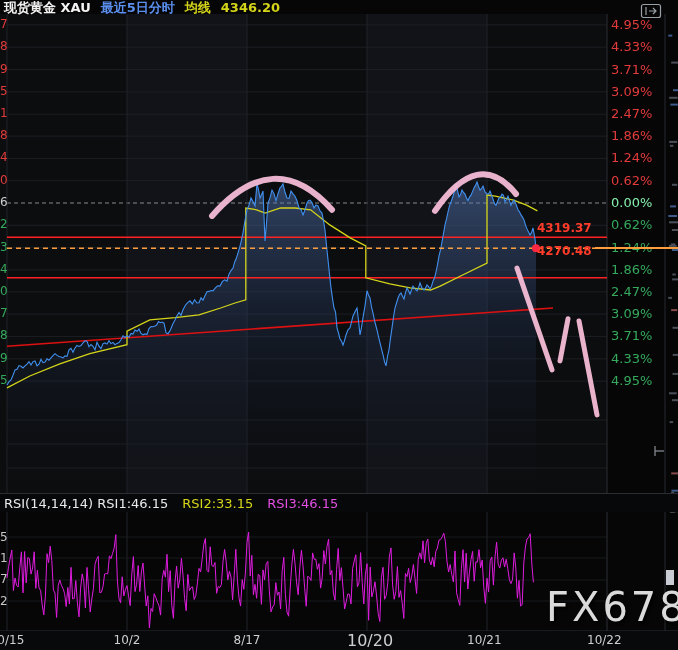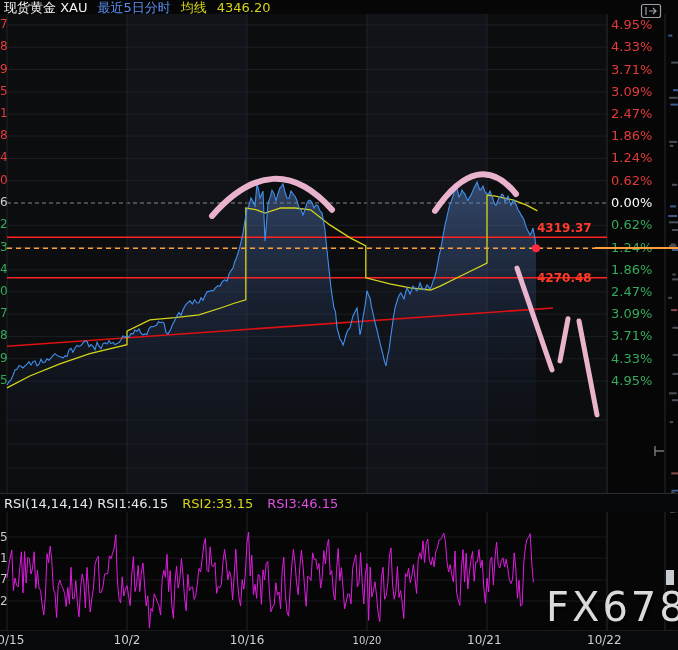--- a/index.html
+++ b/index.html
@@ -1,21 +1,21 @@
 <!DOCTYPE html>
 <html><head>
 <meta charset="utf-8">
 <style>
   *{margin:0;padding:0;box-sizing:border-box}
   html,body{width:678px;height:650px;background:#060607;overflow:hidden;position:relative;
     font-family:"DejaVu Sans","Liberation Sans",sans-serif}
   #cv{position:absolute;left:0;top:0;z-index:1}
   .lbl{position:absolute;z-index:3;line-height:15px;white-space:nowrap}
   .hdr{position:absolute;top:0;left:4px;height:15px;display:flex;gap:10px;font-size:13px;
-    line-height:15px;z-index:4;font-weight:normal}
+    line-height:15px;z-index:4;font-weight:bold}
   .hdr .sym{color:#f2f2f2}
   .hdr .mode{color:#5b8ff0}
   .hdr .ma{color:#d4d41a}
   .ptag{position:absolute;left:537px;width:70px;text-align:left;color:#ff3b2a;
     font-weight:bold;font-size:12px;z-index:3;line-height:15px}
   .rsih{position:absolute;left:0;top:493px;width:678px;height:19px;background:#07080a;
     border-top:1px solid #2a2e34;z-index:2;font-size:13px;padding-left:4px;display:flex;
     gap:14px;align-items:center}
   .rsih .w{color:#eaeaea}
   .rsih .y{color:#d4d41a}
@@ -128,21 +128,21 @@
 
 <div id="labels">
     <div class="lbl" style="left: 611px; top: 16.9485px; color: rgb(226, 59, 59); font-size: 13px;">4.95%</div>
     <div class="lbl" style="left: 611px; top: 39.2499px; color: rgb(226, 59, 59); font-size: 13px;">4.33%</div>
     <div class="lbl" style="left: 611px; top: 61.5513px; color: rgb(226, 59, 59); font-size: 13px;">3.71%</div>
     <div class="lbl" style="left: 611px; top: 83.8527px; color: rgb(226, 59, 59); font-size: 13px;">3.09%</div>
     <div class="lbl" style="left: 611px; top: 106.154px; color: rgb(226, 59, 59); font-size: 13px;">2.47%</div>
     <div class="lbl" style="left: 611px; top: 128.096px; color: rgb(226, 59, 59); font-size: 13px;">1.86%</div>
     <div class="lbl" style="left: 611px; top: 150.397px; color: rgb(226, 59, 59); font-size: 13px;">1.24%</div>
     <div class="lbl" style="left: 611px; top: 172.699px; color: rgb(226, 59, 59); font-size: 13px;">0.62%</div>
-    <div class="lbl" style="left: 611px; top: 195px; color: #ffffff; font-size: 13px;">0.00%</div>
+    <div class="lbl" style="left: 611px; top: 195px; color: #86efac; font-size: 13px;">0.00%</div>
     <div class="lbl" style="left: 611px; top: 217.301px; color: rgb(53, 169, 92); font-size: 13px;">0.62%</div>
     <div class="lbl" style="left: 611px; top: 239.603px; color: rgb(53, 169, 92); font-size: 13px;">1.24%</div>
     <div class="lbl" style="left: 611px; top: 261.904px; color: rgb(53, 169, 92); font-size: 13px;">1.86%</div>
     <div class="lbl" style="left: 611px; top: 283.846px; color: rgb(53, 169, 92); font-size: 13px;">2.47%</div>
     <div class="lbl" style="left: 611px; top: 306.147px; color: rgb(53, 169, 92); font-size: 13px;">3.09%</div>
     <div class="lbl" style="left: 611px; top: 328.449px; color: rgb(53, 169, 92); font-size: 13px;">3.71%</div>
     <div class="lbl" style="left: 611px; top: 350.75px; color: rgb(53, 169, 92); font-size: 13px;">4.33%</div>
     <div class="lbl" style="left: 611px; top: 373.051px; color: rgb(53, 169, 92); font-size: 13px;">4.95%</div>
     <div class="lbl" style="left: 0px; top: 16.9485px; color: rgb(226, 59, 59); font-size: 12px;">7</div>
     <div class="lbl" style="left: 0px; top: 39.2499px; color: rgb(226, 59, 59); font-size: 12px;">8</div>
@@ -156,32 +156,32 @@
     <div class="lbl" style="left: 0px; top: 217.301px; color: rgb(53, 169, 92); font-size: 12px;">2</div>
     <div class="lbl" style="left: 0px; top: 239.603px; color: rgb(53, 169, 92); font-size: 12px;">3</div>
     <div class="lbl" style="left: 0px; top: 261.904px; color: rgb(53, 169, 92); font-size: 12px;">4</div>
     <div class="lbl" style="left: 0px; top: 283.846px; color: rgb(53, 169, 92); font-size: 12px;">0</div>
     <div class="lbl" style="left: 0px; top: 306.147px; color: rgb(53, 169, 92); font-size: 12px;">7</div>
     <div class="lbl" style="left: 0px; top: 328.449px; color: rgb(53, 169, 92); font-size: 12px;">8</div>
     <div class="lbl" style="left: 0px; top: 350.75px; color: rgb(53, 169, 92); font-size: 12px;">9</div>
     <div class="lbl" style="left: 0px; top: 373.051px; color: rgb(53, 169, 92); font-size: 12px;">5</div>
     <div class="lbl" style="left: -13px; top: 633px; width: 40px; text-align: center; color: rgb(207, 207, 207); font-size: 12px;">10/15</div>
     <div class="lbl" style="left: 107px; top: 633px; width: 40px; text-align: center; color: rgb(207, 207, 207); font-size: 12px;">10/2</div>
-    <div class="lbl" style="left: 227px; top: 633px; width: 40px; text-align: center; color: rgb(207, 207, 207); font-size: 12px;">10/16</div>
-    <div class="lbl" style="left: 347px; top: 633px; width: 40px; text-align: center; color: rgb(207, 207, 207); font-size: 10px;">10/20</div>
+    <div class="lbl" style="left: 227px; top: 633px; width: 40px; text-align: center; color: rgb(207, 207, 207); font-size: 12px;">8/17</div>
+    <div class="lbl" style="left: 347px; top: 633px; width: 40px; text-align: center; color: rgb(207, 207, 207); font-size: 16px;">10/20</div>
     <div class="lbl" style="left: 467px; top: 633px; width: 40px; text-align: left; color: rgb(207, 207, 207); font-size: 12px;">10/21</div>
     <div class="lbl" style="left: 587px; top: 633px; width: 40px; color: rgb(207, 207, 207); font-size: 12px;">10/22</div>
     <div class="lbl" style="left: 0px; top: 530px; color: rgb(200, 200, 200); font-size: 12px;">5</div>
     <div class="lbl" style="left: 0px; top: 551px; color: rgb(200, 200, 200); font-size: 12px;">1</div>
     <div class="lbl" style="left: 0px; top: 572px; color: rgb(200, 200, 200); font-size: 12px;">7</div>
     <div class="lbl" style="left: 0px; top: 594px; color: rgb(200, 200, 200); font-size: 12px;">2</div>
   </div>
 
 <div class="ptag" style="top: 221.171px;">4319.37</div>
-<div class="ptag" id="ptag2" style="top: 271px;">4270.48</div>
+<div class="ptag" id="ptag2" style="top: 244px;">4270.48</div>
 
 <div id="curline" style="left: 595px; width: 83px; top: 247.322px;"></div>
 
 <div class="rsih">
   <span class="w">RSI(14,14,14) RSI1:46.15</span>
   <span class="y">RSI2:33.15</span>
   <span class="m">RSI3:46.15</span>
 </div>
 
 <div class="axisrow"></div>

